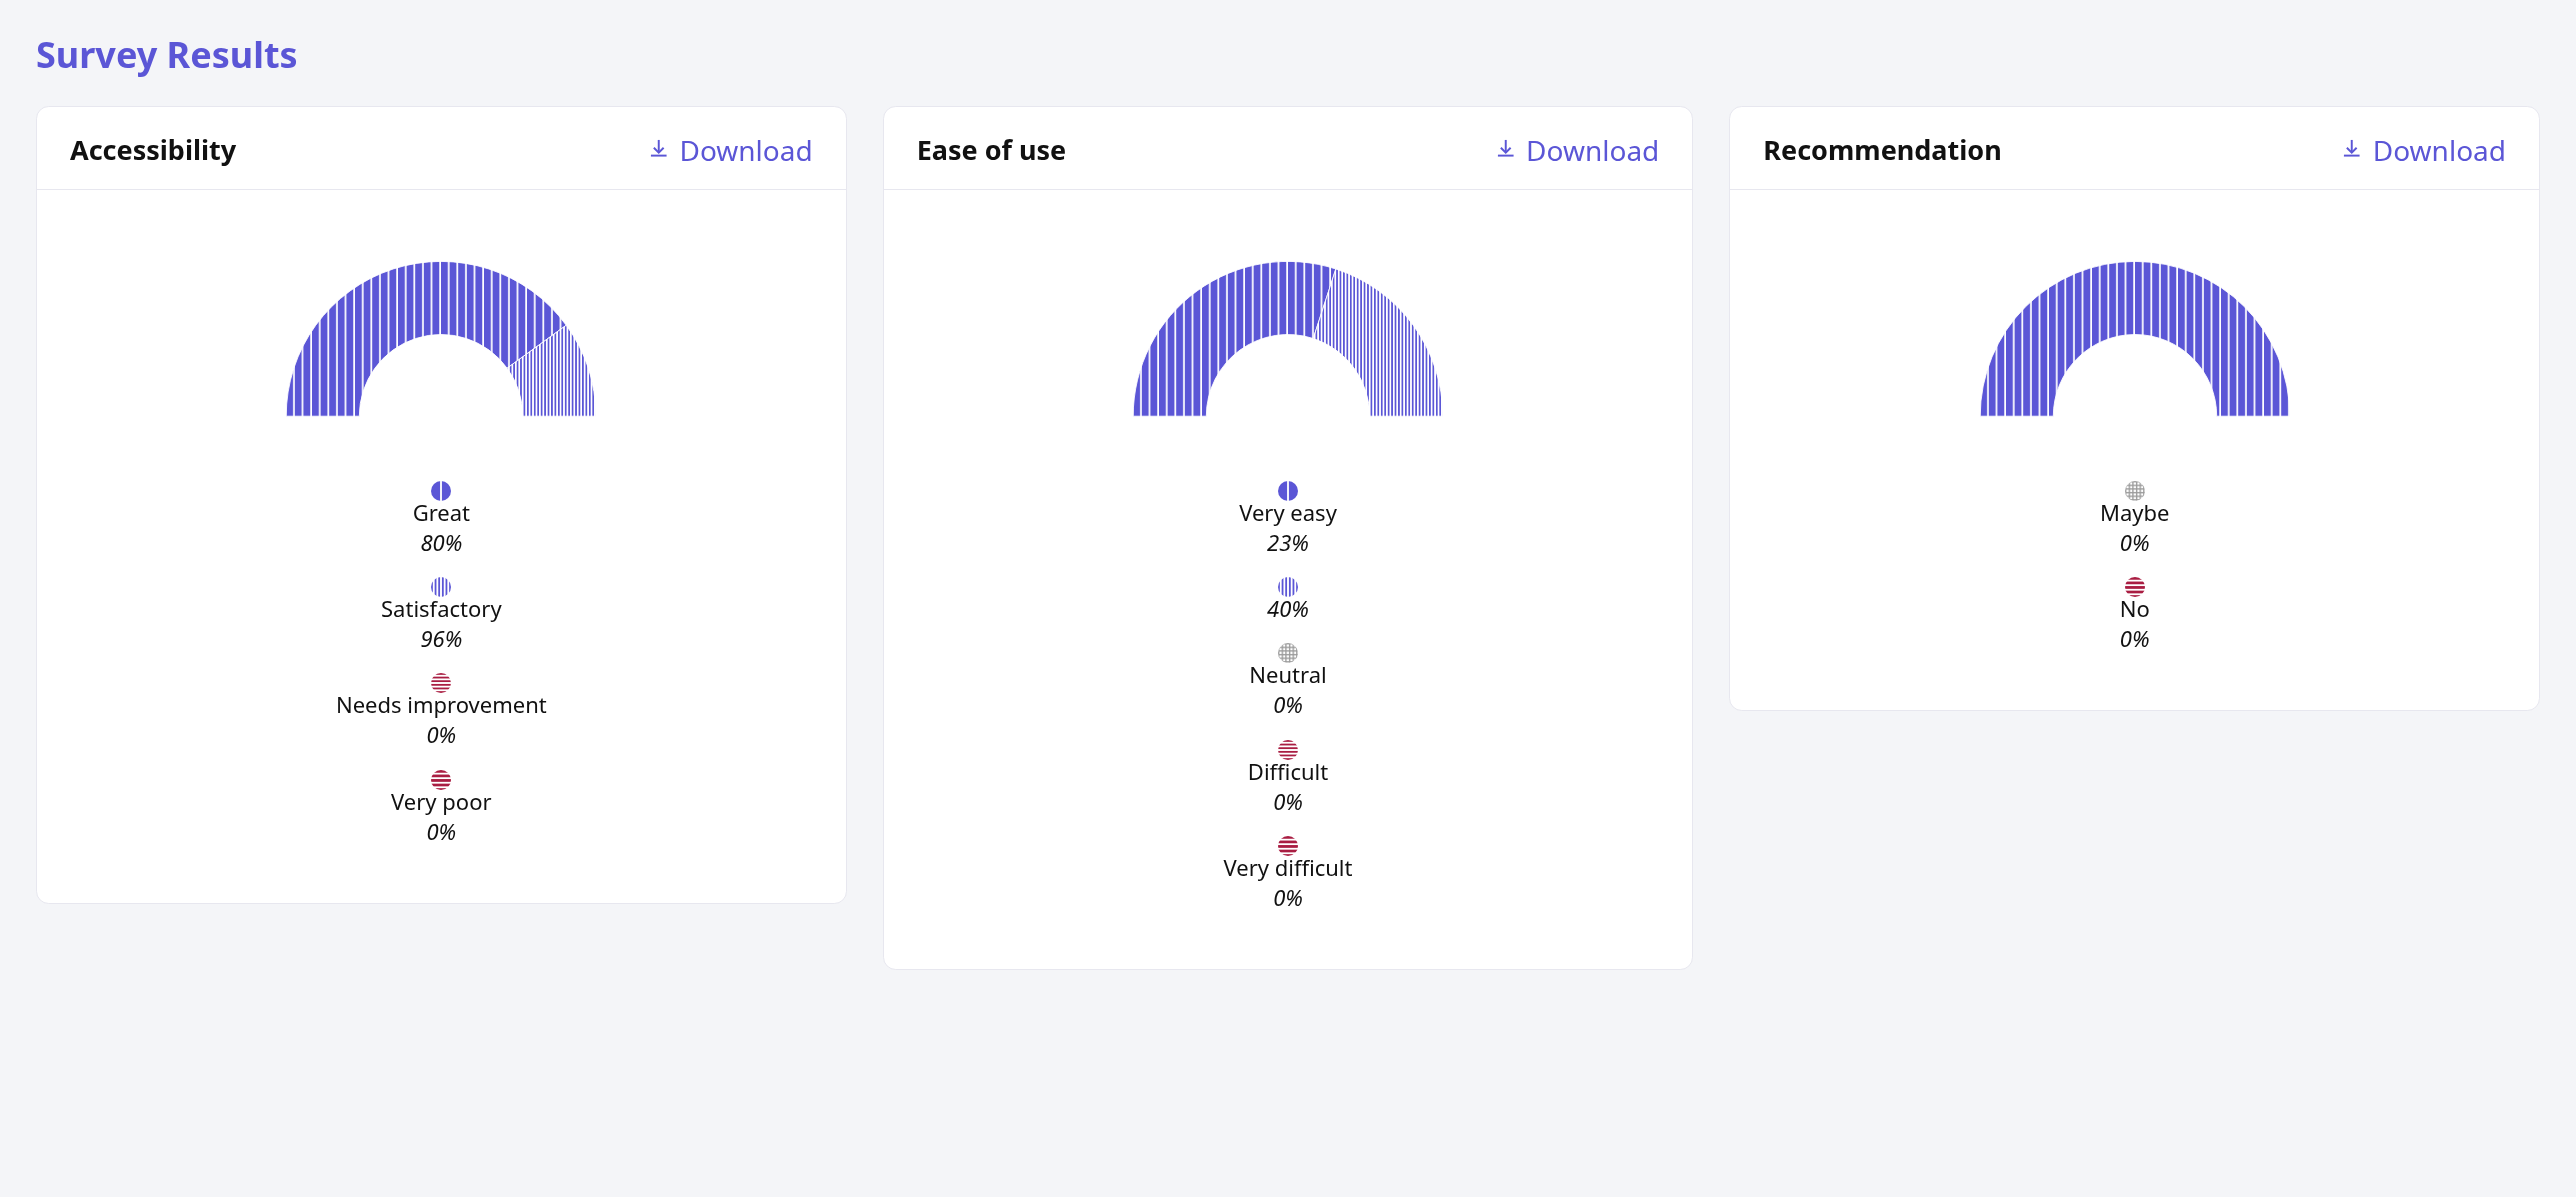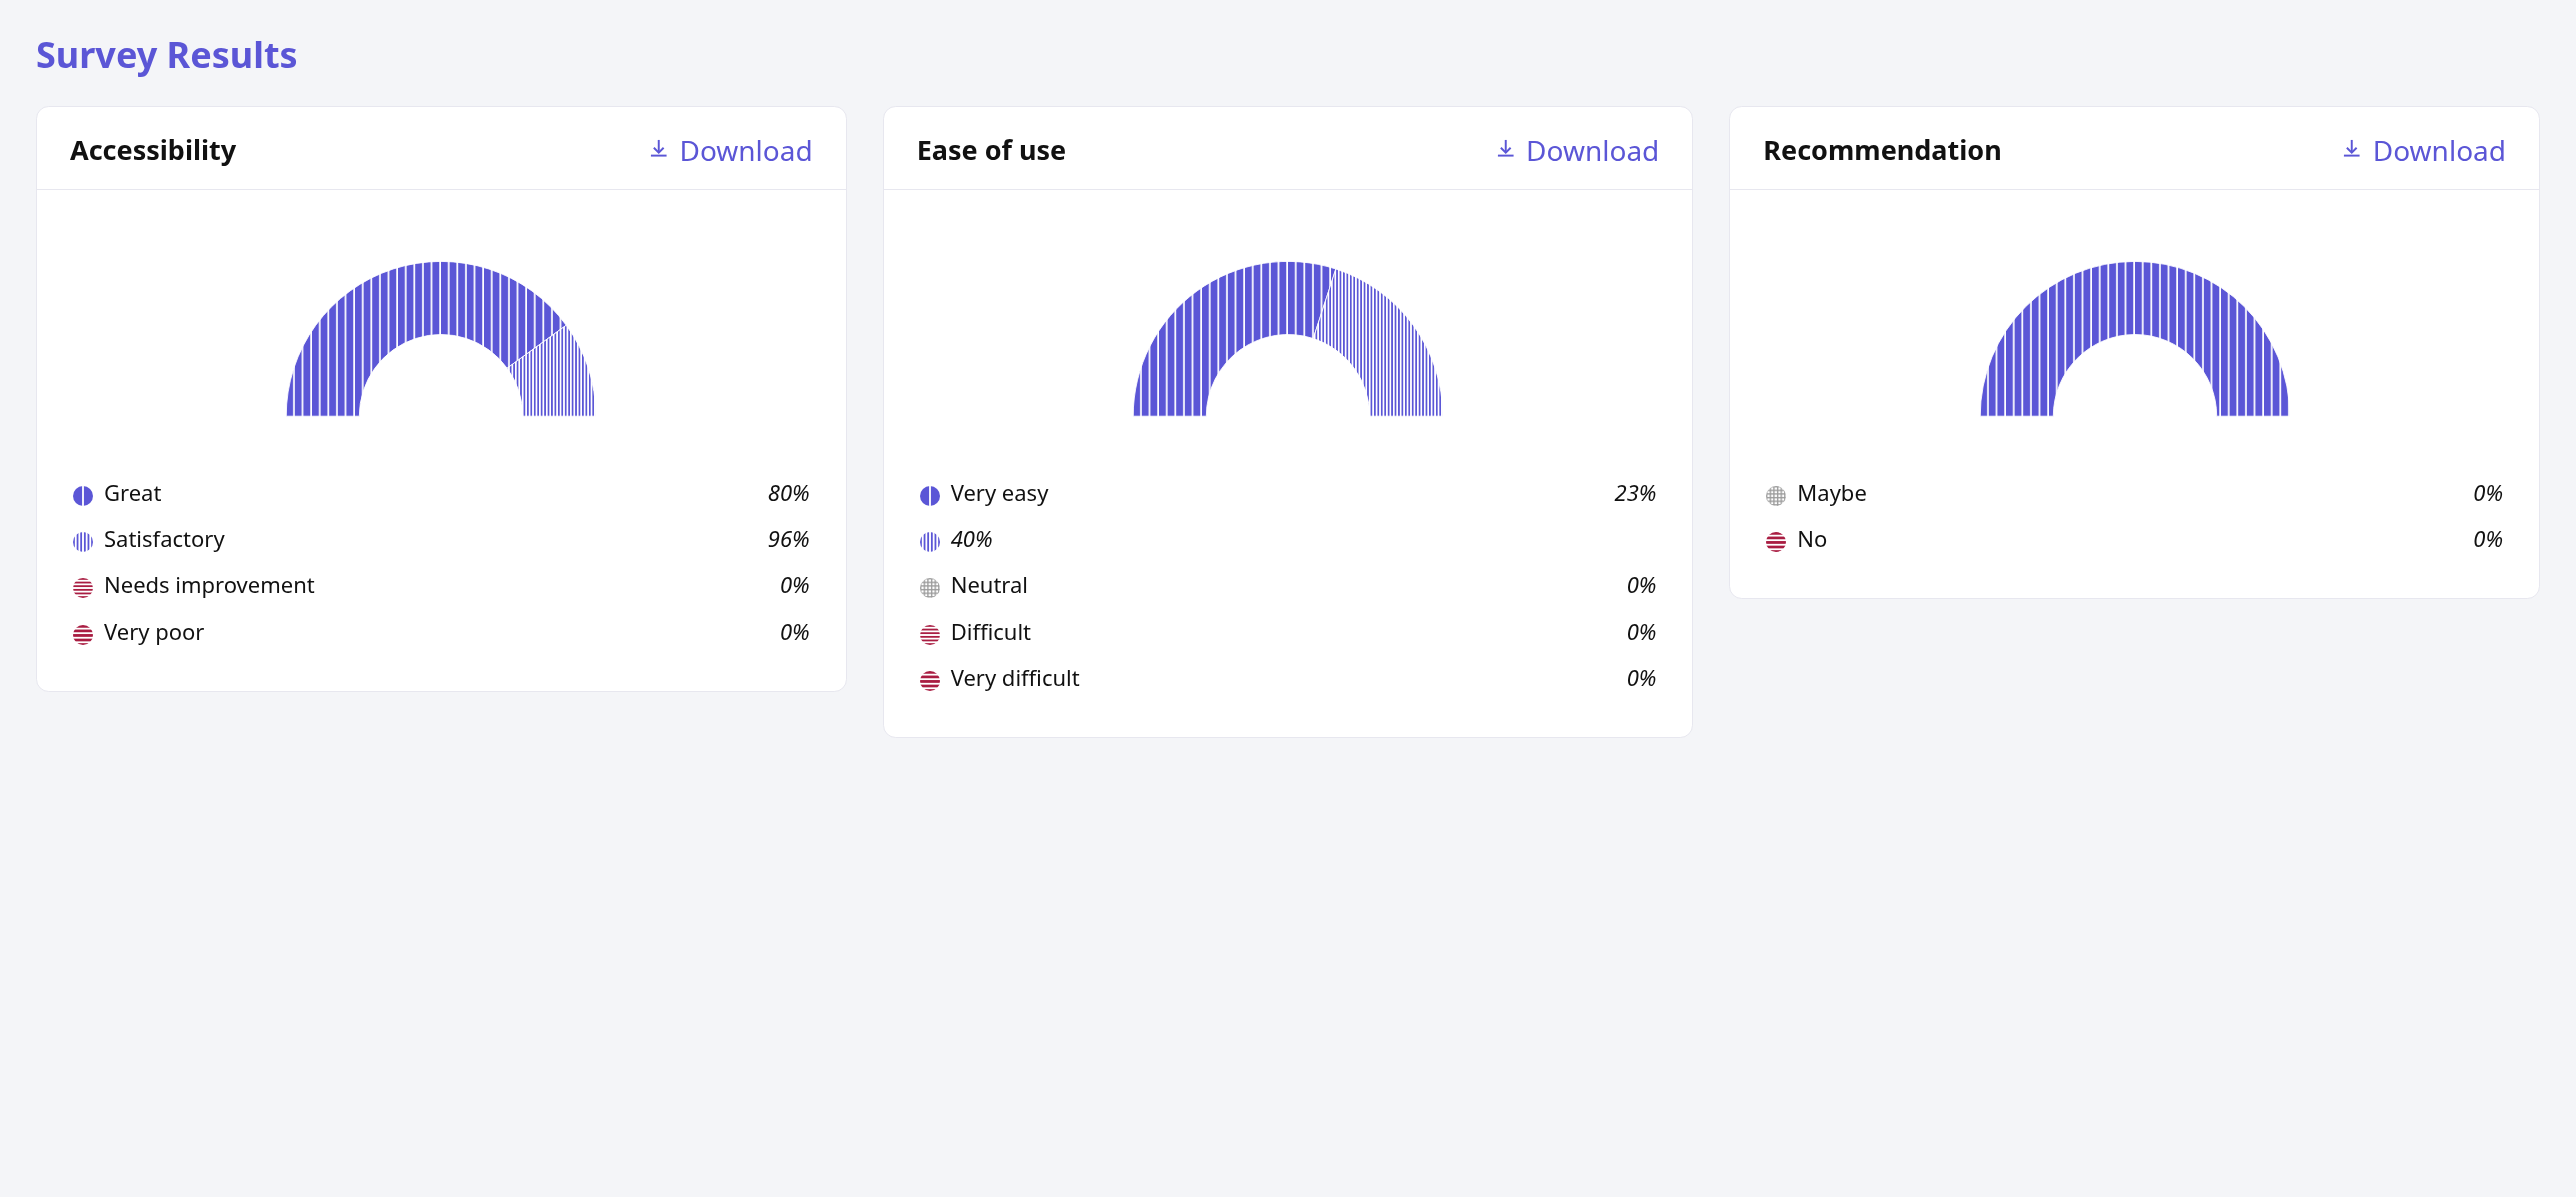--- a/index.html
+++ b/index.html
@@ -28,21 +28,21 @@
     display: flex;
     gap: 36px;
     align-items: flex-start;
   }
   .card {
     background: #fff;
     border: 0.9px solid var(--card-border);
     border-radius: 12.7px;
     flex: 1 1 0;
     min-width: 0;
-    padding-bottom: 29px;
+    padding-bottom: 41px;
   }
   .card-header {
     display: flex;
     align-items: center;
     justify-content: space-between;
     padding: 23.5px 33px 20px;
     border-bottom: 0.9px solid var(--card-border);
   }
   .card-title {
     font-size: 27px;
@@ -69,23 +69,23 @@
     display: flex;
     justify-content: center;
   }
   .gauge-wrap svg { display: block; }
   .legend {
     padding: 0 36px;
   }
   .legend-row {
     display: flex;
     align-items: center;
-    gap: 11px;
     font-size: 22px;
     margin: 16.3px 0;
+    flex-direction: column;
   }
   .legend-swatch {
     width: 20px;
     height: 20px;
     border-radius: 50%;
     flex: 0 0 auto;
     display: inline-block;
   }
   .legend-label { flex: 1 1 auto; }
   .legend-value { flex: 0 0 auto; font-style: italic; }

